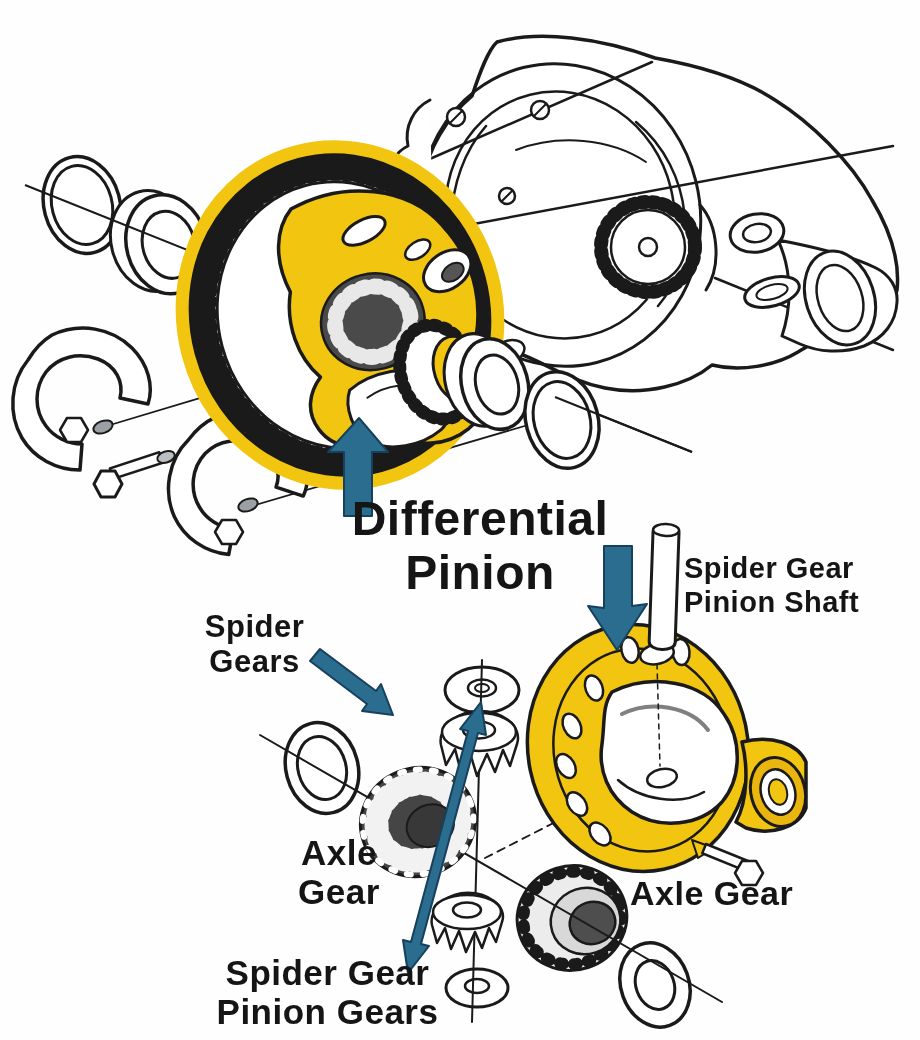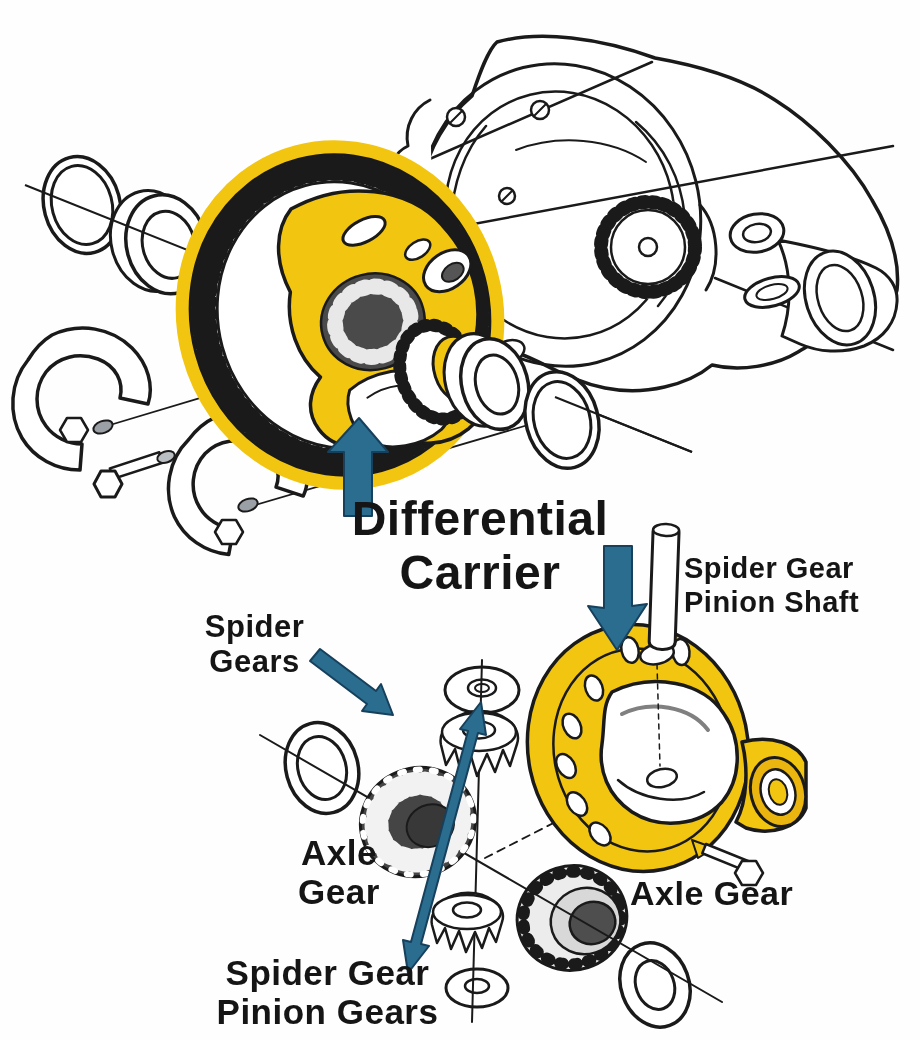--- a/index.html
+++ b/index.html
@@ -251,21 +251,21 @@
 
   <g fill="#2A6D8F" stroke="#16405c" stroke-width="2" stroke-linejoin="round">
     <polygon points="344,516 344,452 328,452 359,418 388,452 372,452 372,516"></polygon>
     <polygon points="604,546 632,546 632,606 647,604 617,650 588,606 604,608"></polygon>
     <polygon points="320,649 376,691 381,684 393,715 362,711 367,704 310,661"></polygon>
     <polygon points="481,702 486,735 478,733 421,944 429,946 408,973 403,940 411,942 468,731 460,729"></polygon>
   </g>
 </svg>
 
   <div class="lbl center" id="lbl-diff">Differential
-Carrier</div>
+Pinion</div>
   <div class="lbl" id="lbl-shaft">Spider Gear
 Pinion Shaft</div>
   <div class="lbl center" id="lbl-axle-l">Axle
 Gear</div>
   <div class="lbl center" id="lbl-spider">Spider
 Gears</div>
   <div class="lbl" id="lbl-axle-r">Axle Gear</div>
   <div class="lbl center" id="lbl-pinion">Spider Gear
 Pinion Gears</div>
 </div>

